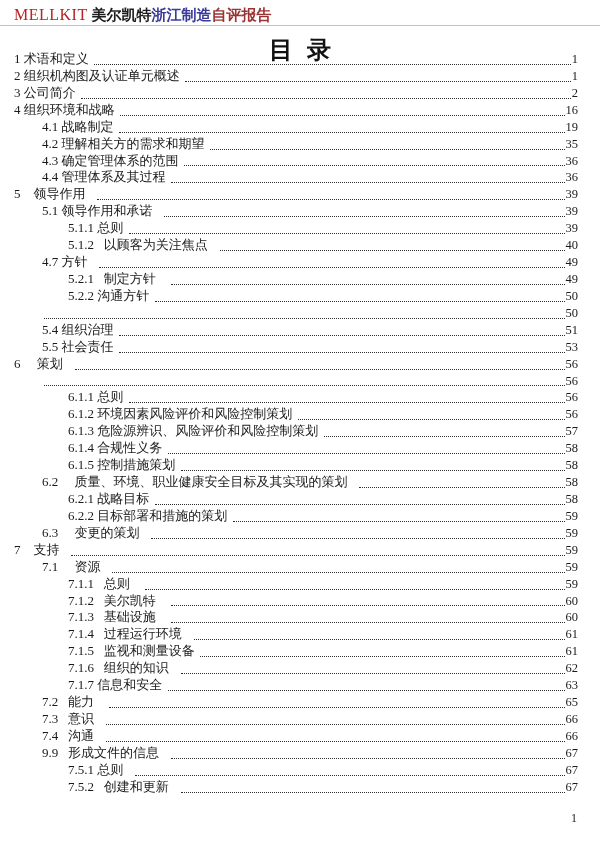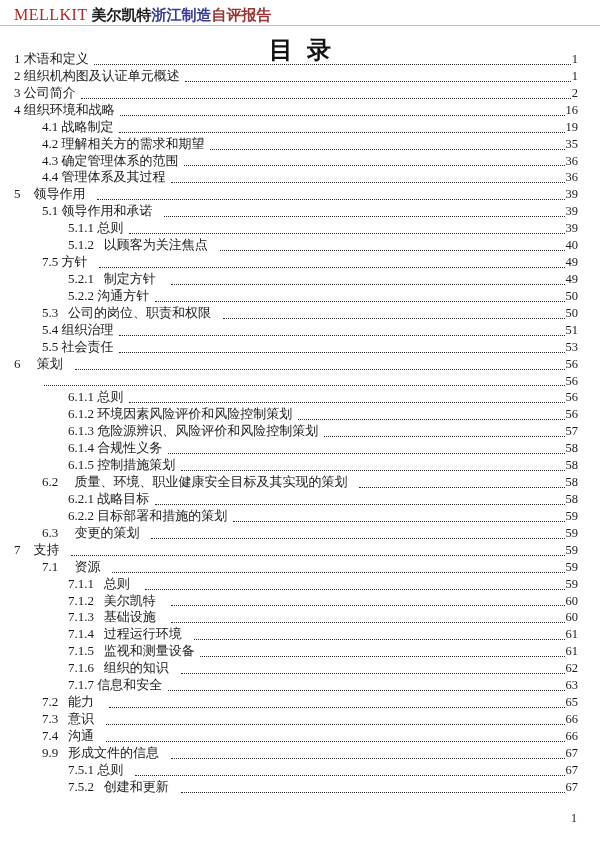--- a/index.html
+++ b/index.html
@@ -125,36 +125,35 @@
         <span class="t">5.1.1 总则 </span>
         <span class="leader"></span>
         <span class="pg">39</span>
       </div>
       <div class="toc-row lvl2">
         <span class="t">5.1.2   以顾客为关注焦点   </span>
         <span class="leader"></span>
         <span class="pg">40</span>
       </div>
       <div class="toc-row lvl1">
-        <span class="t">7.5 方针   </span>
+        <span class="t">4.7 方针   </span>
         <span class="leader"></span>
         <span class="pg">49</span>
       </div>
       <div class="toc-row lvl2">
         <span class="t">5.2.1   制定方针    </span>
         <span class="leader"></span>
         <span class="pg">49</span>
       </div>
       <div class="toc-row lvl2">
         <span class="t">5.2.2 沟通方针 </span>
         <span class="leader"></span>
         <span class="pg">50</span>
       </div>
       <div class="toc-row lvl1">
-        <span class="t">5.3   公司的岗位、职责和权限   </span>
         <span class="leader"></span>
         <span class="pg">50</span>
       </div>
       <div class="toc-row lvl1">
         <span class="t">5.4 组织治理 </span>
         <span class="leader"></span>
         <span class="pg">51</span>
       </div>
       <div class="toc-row lvl1">
         <span class="t">5.5 社会责任 </span>

